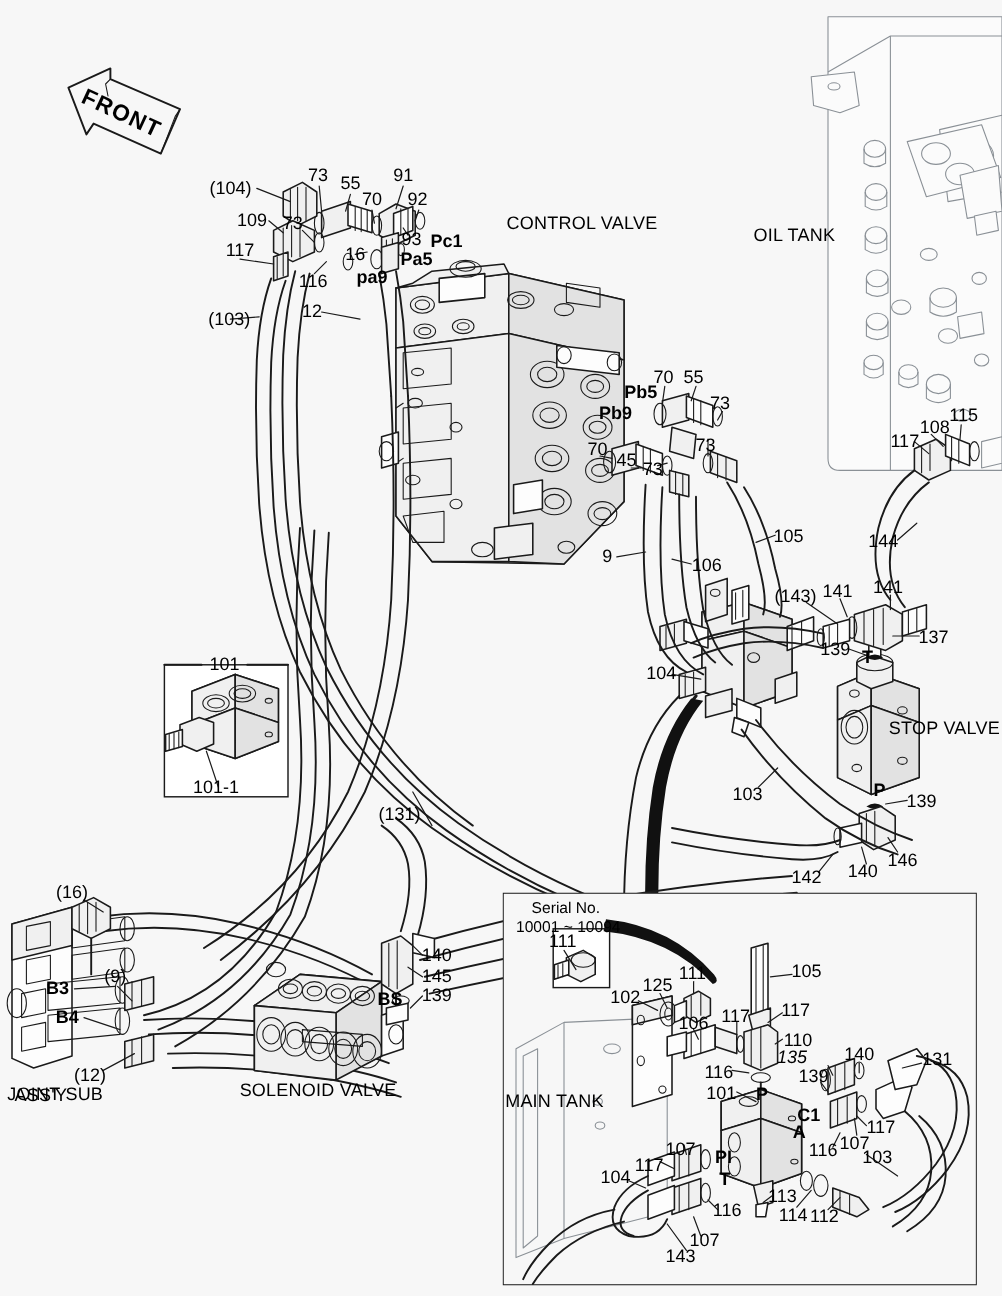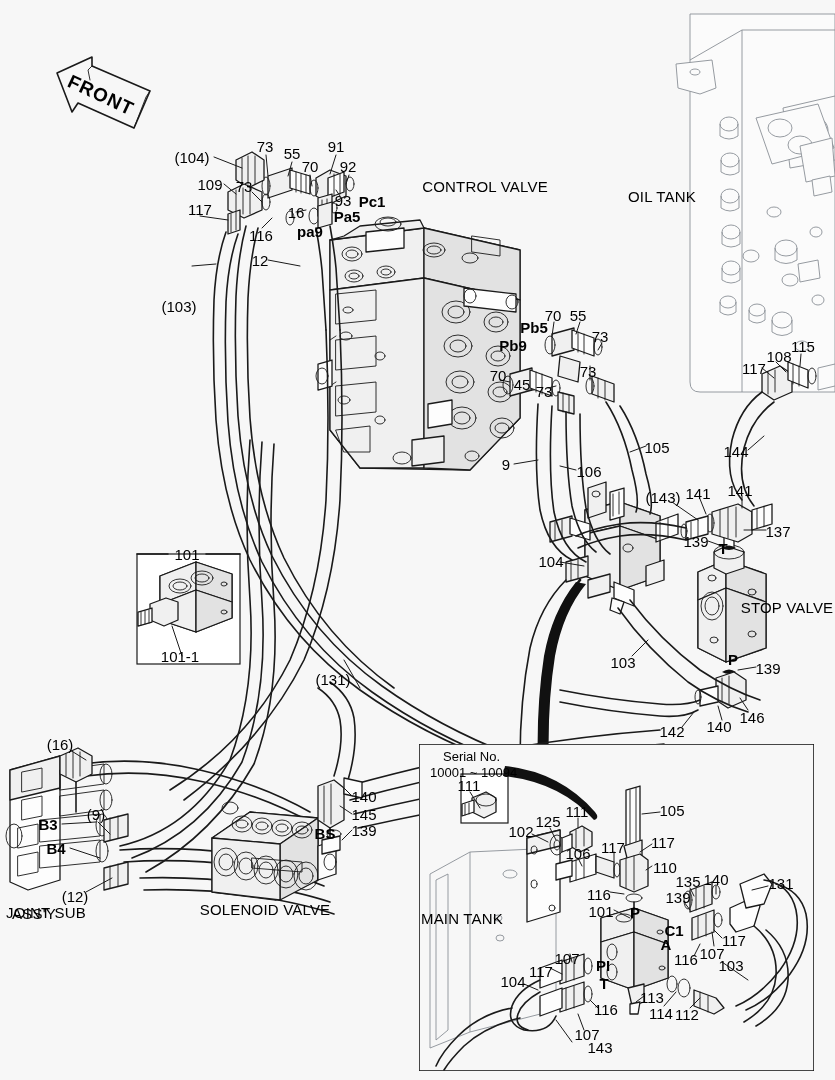--- a/index.html
+++ b/index.html
@@ -642,21 +642,21 @@
       <div class="lbl num" style="left: 310px; top: 166px;">70</div>
       <div class="lbl num" style="left: 210px; top: 184px;">109</div>
       <div class="lbl num" style="left: 244px; top: 186px;">73</div>
       <div class="lbl num" style="left: 343px; top: 200px;">93</div>
       <div class="lbl port" style="left: 372px; top: 201px;">Pc1</div>
       <div class="lbl num" style="left: 200px; top: 209px;">117</div>
       <div class="lbl num" style="left: 296px; top: 212px;">16</div>
       <div class="lbl port" style="left: 347px; top: 216px;">Pa5</div>
       <div class="lbl num" style="left: 261px; top: 235px;">116</div>
       <div class="lbl port" style="left: 310px; top: 231px;">pa9</div>
-      <div class="lbl num" style="left: 179px; top: 266px; margin-top: 40px;">(103)</div>
+      <div class="lbl num" style="left: 191px; top: 266px;">(103)</div>
       <div class="lbl num" style="left: 260px; top: 260px;">12</div>
       <div class="lbl num" style="left: 553px; top: 315px;">70</div>
       <div class="lbl num" style="left: 578px; top: 315px;">55</div>
       <div class="lbl port" style="left: 534px; top: 327px; text-align: center;">Pb5</div>
       <div class="lbl num" style="left: 600px; top: 336px;">73</div>
       <div class="lbl port" style="left: 513px; top: 345px;">Pb9</div>
       <div class="lbl num" style="left: 498px; top: 375px;">70</div>
       <div class="lbl num" style="left: 522px; top: 384px;">45</div>
       <div class="lbl num" style="left: 544px; top: 391px;">73</div>
       <div class="lbl num" style="left: 588px; top: 371px;">73</div>
@@ -697,41 +697,41 @@
       <div class="lbl num" style="left: 577px; top: 811px;">111</div>
       <div class="lbl num" style="left: 521px; top: 831px;">102</div>
       <div class="lbl num" style="left: 578px; top: 853px;">106</div>
       <div class="lbl num" style="left: 613px; top: 847px;">117</div>
       <div class="lbl num" style="left: 663px; top: 842px;">117</div>
       <div class="lbl num" style="left: 672px; top: 810px;">105</div>
       <div class="lbl num" style="left: 665px; top: 867px;">110</div>
       <div class="lbl num" style="left: 599px; top: 894px;">116</div>
       <div class="lbl num" style="left: 601px; top: 911px;">101</div>
       <div class="lbl port" style="left: 635px; top: 912px;">P</div>
-      <div class="lbl num" style="left: 688px; top: 881px;">135</div>
+      <div class="lbl num" style="left: 660px; top: 881px; font-style: italic;">135</div>
       <div class="lbl num" style="left: 716px; top: 879px;">140</div>
       <div class="lbl num" style="left: 678px; top: 897px;">139</div>
       <div class="lbl num" style="left: 781px; top: 883px;">131</div>
       <div class="lbl port" style="left: 674px; top: 930px;">C1</div>
       <div class="lbl port" style="left: 666px; top: 944px;">A</div>
       <div class="lbl num" style="left: 734px; top: 940px;">117</div>
       <div class="lbl num" style="left: 686px; top: 959px;">116</div>
       <div class="lbl num" style="left: 712px; top: 953px;">107</div>
       <div class="lbl num" style="left: 731px; top: 965px;">103</div>
       <div class="lbl num" style="left: 567px; top: 958px;">107</div>
       <div class="lbl num" style="left: 541px; top: 971px;">117</div>
       <div class="lbl port" style="left: 603px; top: 965px;">PI</div>
       <div class="lbl port" style="left: 604px; top: 983px;">T</div>
       <div class="lbl num" style="left: 513px; top: 981px;">104</div>
       <div class="lbl num" style="left: 606px; top: 1009px;">116</div>
       <div class="lbl num" style="left: 652px; top: 997px;">113</div>
       <div class="lbl num" style="left: 661px; top: 1013px;">114</div>
       <div class="lbl num" style="left: 687px; top: 1014px;">112</div>
       <div class="lbl num" style="left: 587px; top: 1034px;">107</div>
-      <div class="lbl num" style="left: 600px; top: 1047px;">143</div>
+      <div class="lbl num" style="left: 567px; top: 1047px;">143</div>
     </div>
 
   <div class="lbl heading" style="left:101px; top:95px; font-size:19px; font-weight:700; letter-spacing:1px; transform:translate(-50%,-50%) rotate(25deg);">FRONT</div>
 
   <div class="lbl heading" style="left:46px; top:896px; transform:translate(-50%,-50%);margin-top:16px;">JOINT SUB</div>
   <div class="lbl heading" style="left:34px; top:913px; transform:translate(-50%,-50%);">ASS'Y</div>
 
   <div class="lbl serial" style="left:443px; top:756px; transform:translate(0,-50%);">Serial No.</div>
   <div class="lbl serial" style="left:430px; top:772px; transform:translate(0,-50%);">10001 ~ 10094</div>
 

